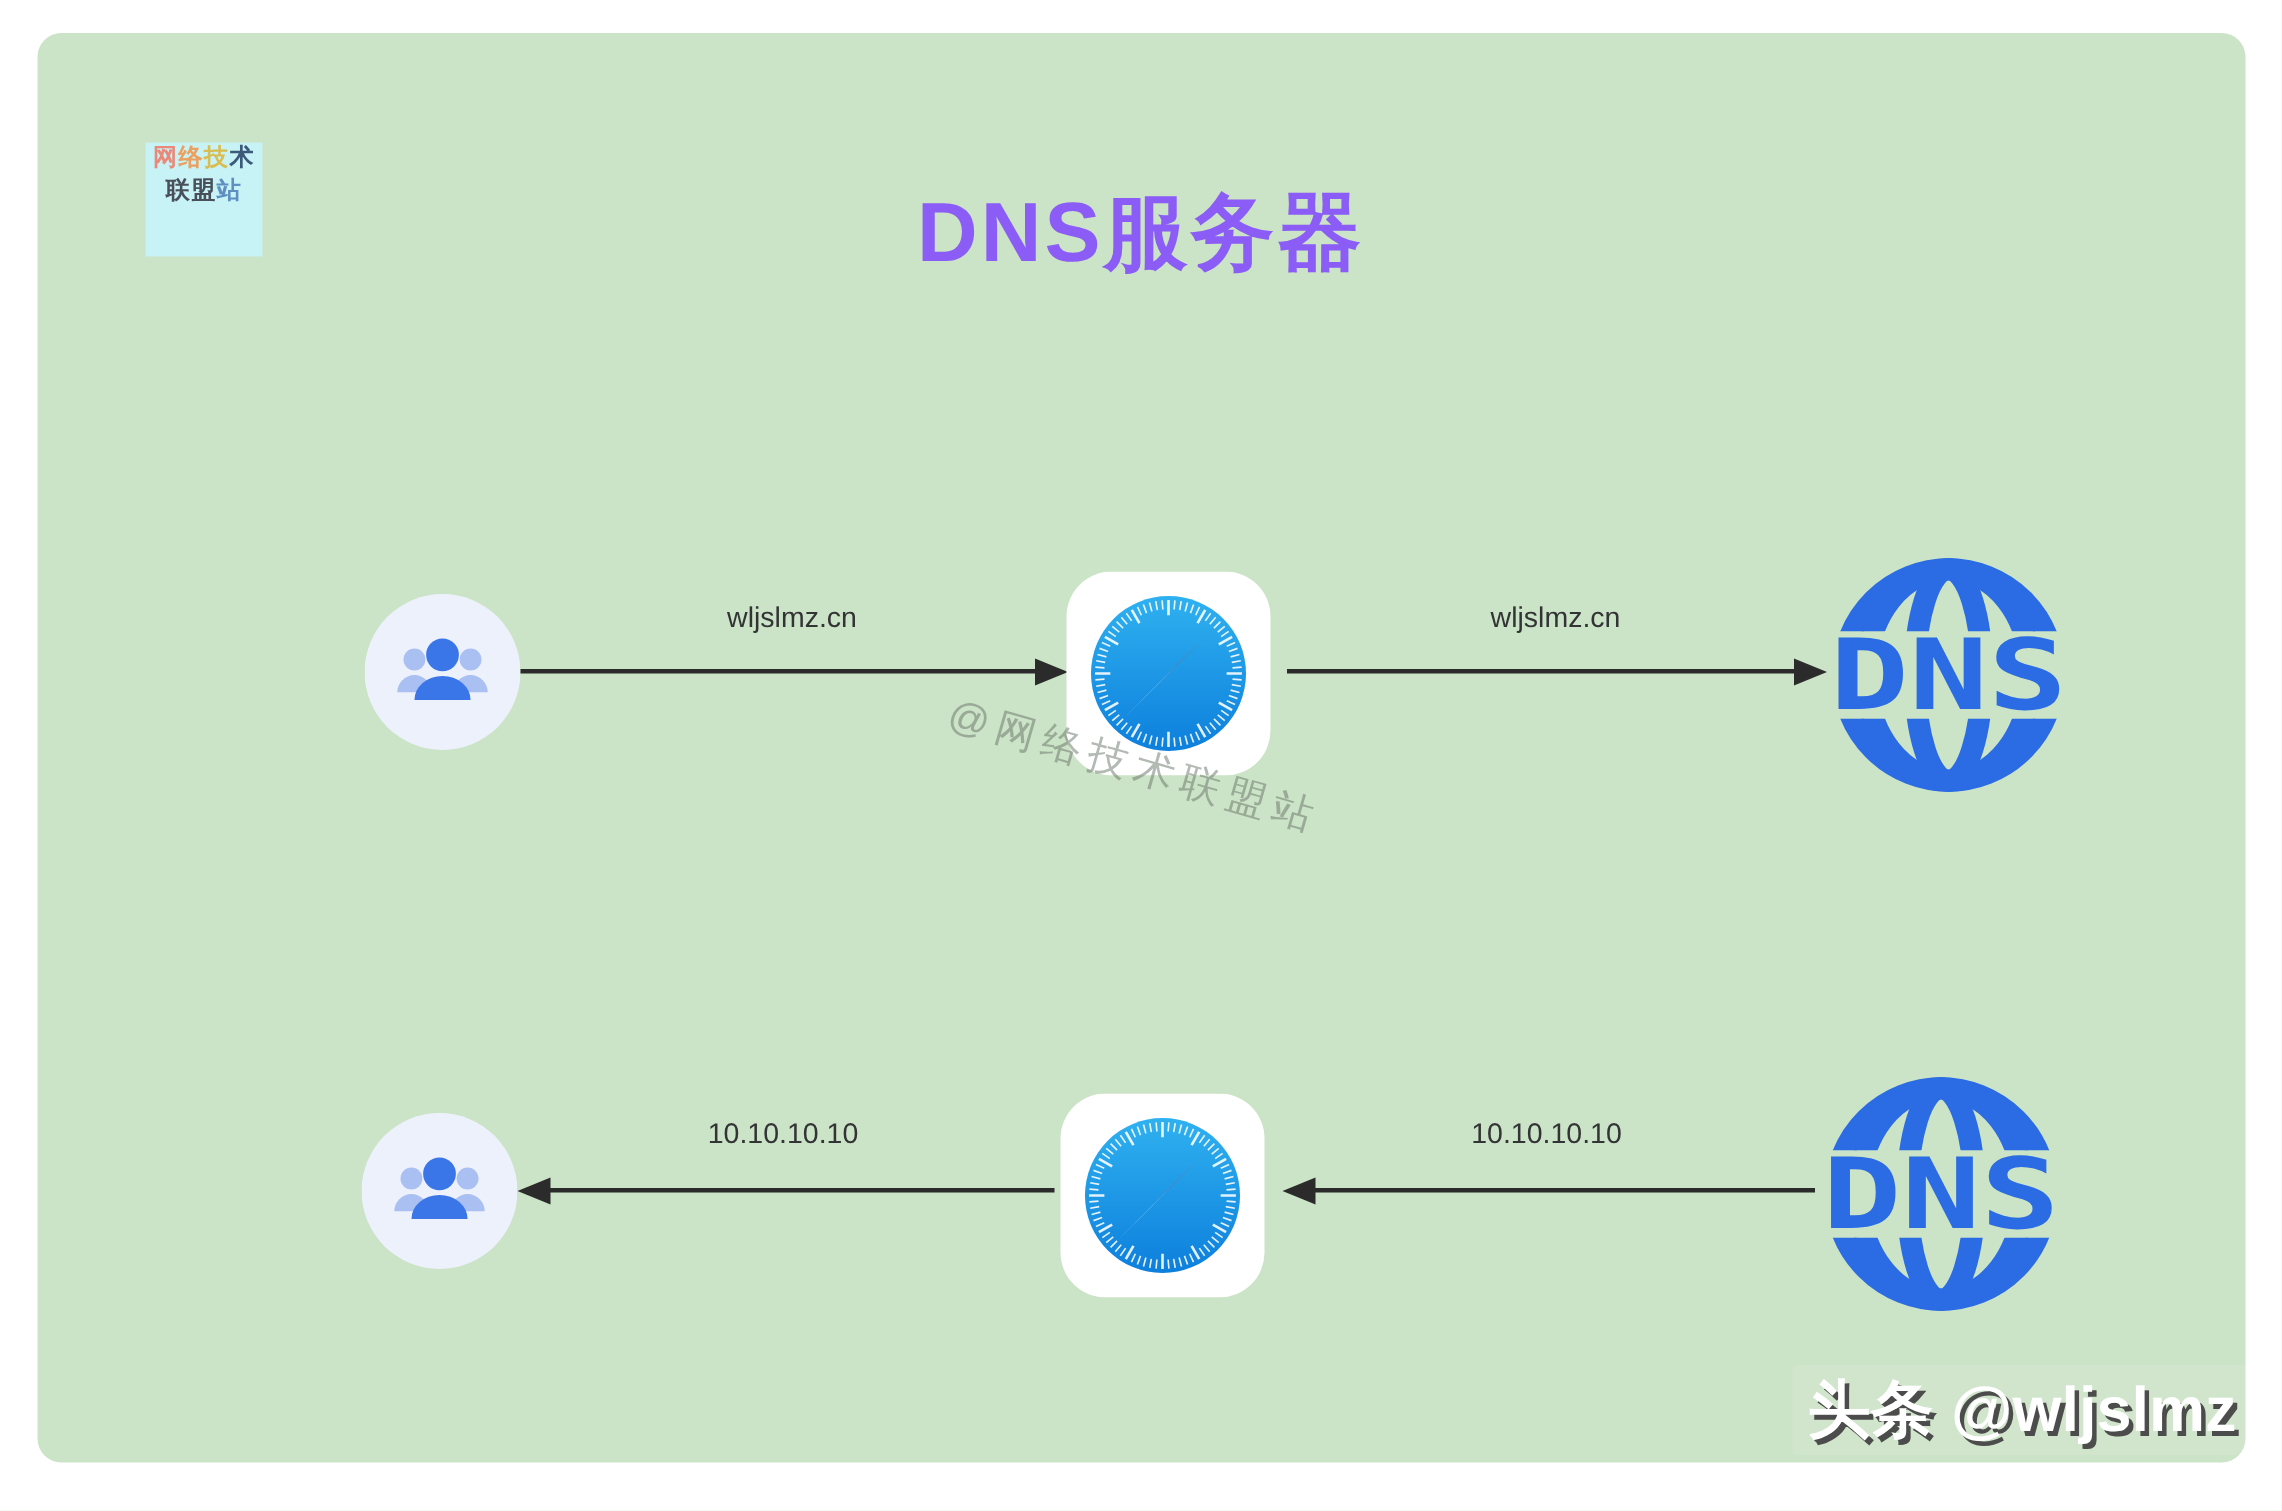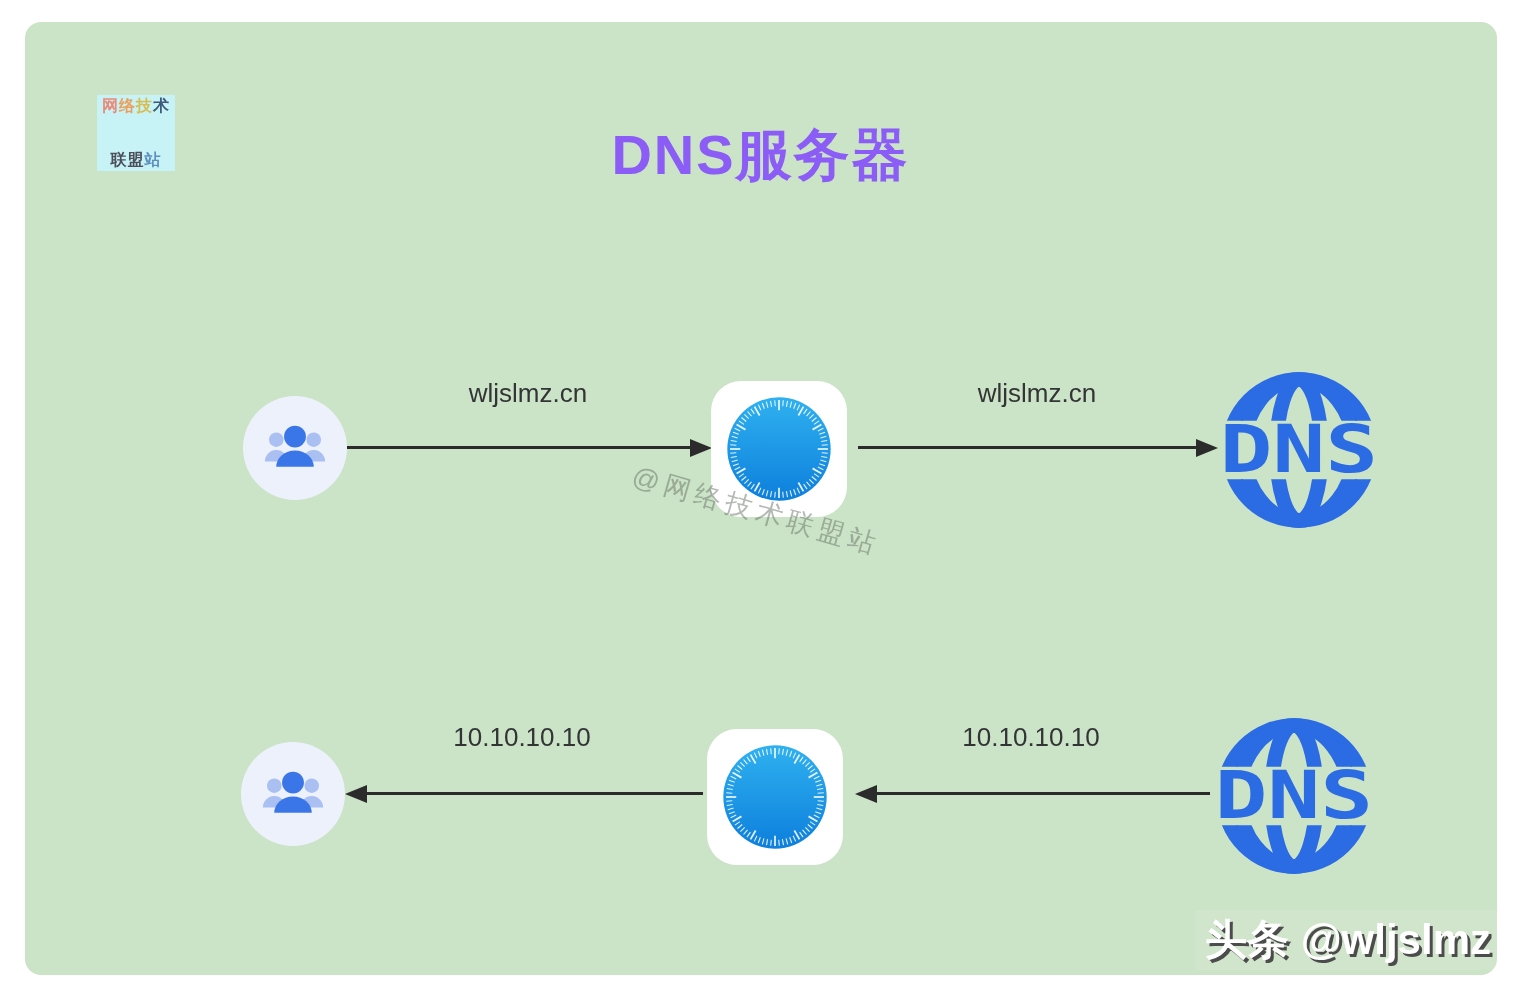--- a/index.html
+++ b/index.html
@@ -1,28 +1,28 @@
 <!DOCTYPE html>
 <html><head>
 <meta charset="utf-8">
 <style>
   html,body{margin:0;padding:0;background:#ffffff;font-family:"Liberation Sans",sans-serif;}
   .stage{position:relative;width:1521px;height:1007px;background:#ffffff;overflow:hidden;}
   .card{position:absolute;left:25px;top:22px;width:1472px;height:953px;border-radius:16px;}
   .abs{position:absolute;}
   .logo{left:97px;top:95px;width:78px;height:76px;display:flex;flex-direction:column;
-        align-items:center;justify-content:space-between;font-weight:bold;font-size:16px;line-height:1.35;
+        align-items:center;justify-content:flex-start;font-weight:bold;font-size:16px;line-height:1.35;
         text-align:center;letter-spacing:1px;}
   .title{left:0;right:0;top:118px;text-align:center;font-size:56px;font-weight:bold;letter-spacing:2px;}
   .icon-box{display:block;}
   .arrow-line{height:3px;}
   .arrow-head{width:0;height:0;border-top:9px solid transparent;border-bottom:9px solid transparent;}
   .arrow-head.right{border-left:22px solid #2b2b2b;}
   .arrow-head.left{border-right:22px solid #2b2b2b;}
-  .flow-label{font-size:26px;text-align:center;width:300px;}
+  .flow-label{font-size:19px;text-align:center;width:300px;margin-top:24px;}
   .watermark{font-size:27px;letter-spacing:5px;transform:rotate(16deg);transform-origin:left top;white-space:nowrap;}
   .footer{font-size:42px;font-weight:bold;color:#ffffff;text-shadow:3px 3px 0 #4c4c4c;
           padding:2px 10px;border-radius:3px;background:rgba(255,255,255,0.10);white-space:nowrap;}
 </style>
 </head>
 <body>
 
 <div class="stage">
   <div class="card abs" style="background: rgb(203, 227, 198);"></div>
 

